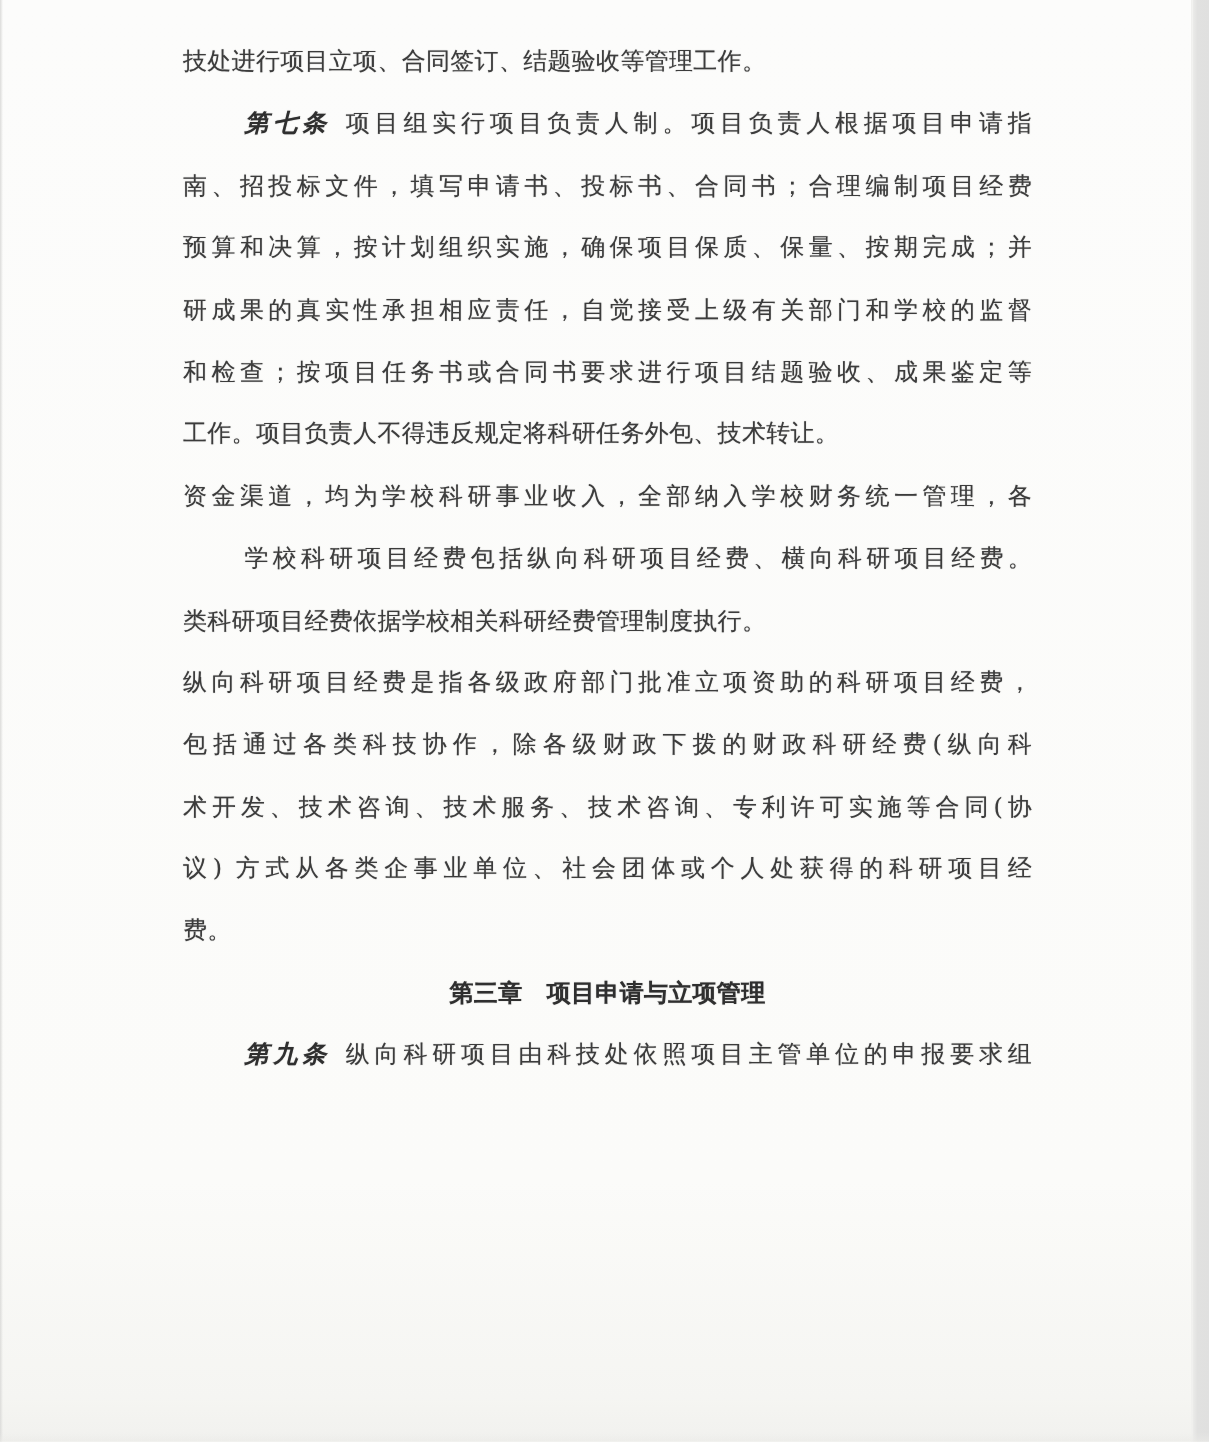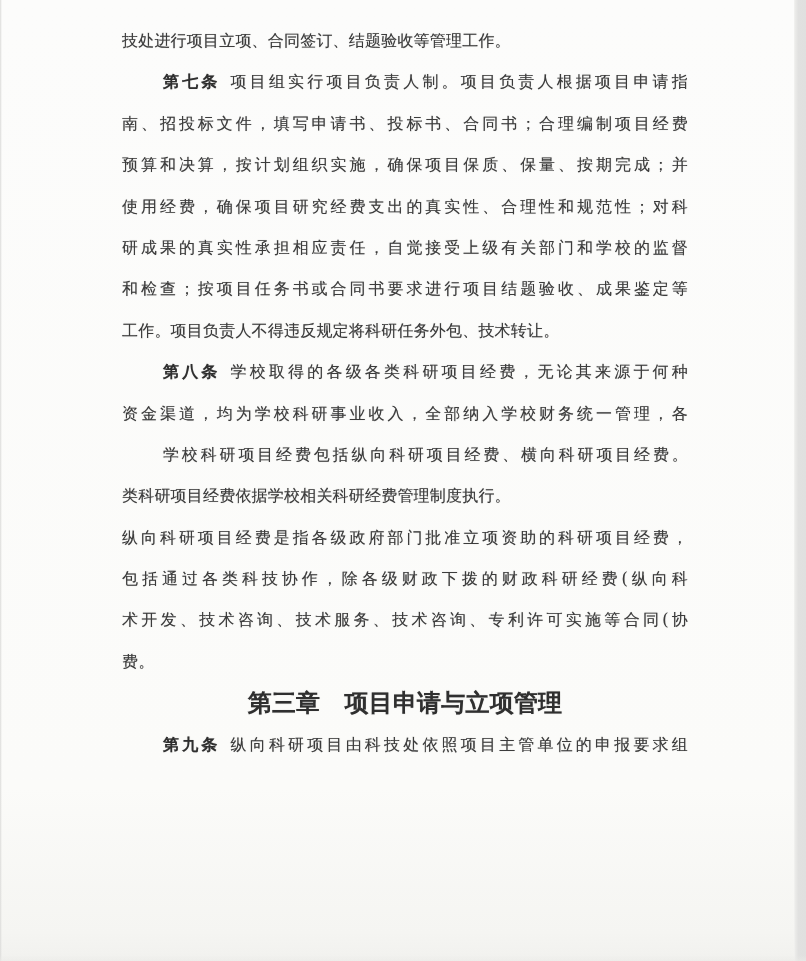--- a/index.html
+++ b/index.html
@@ -64,47 +64,47 @@
   .line.left   { text-align: left; }
   .line.center {
     text-align: center;
     text-align-last: center;
   }
   .line.indent { padding-left: 41px; }
   .line .prefix {
     font-weight: bold;
     color: #2f2f2f;
     margin-right: 10px;
+    font-style: italic;
   }
   .line.heading {
     font-weight: bold;
     color: #2f2f2f;
-    font-size: 24px;
+    font-size: 16px;
   }
 </style>
 </head>
 <body>
 
 <div class="page">
   <div class="edge-left"></div>
   <div class="edge-right"></div>
   <div class="edge-bottom"></div>
   <div class="text-block" id="text-block">
       <div class="line left">技处进行项目立项、合同签订、结题验收等管理工作。</div>
       <div class="line justify indent"><b class="prefix">第七条</b><span>项目组实行项目负责人制。项目负责人根据项目申请指</span></div>
       <div class="line justify">南、招投标文件，填写申请书、投标书、合同书；合理编制项目经费</div>
       <div class="line justify">预算和决算，按计划组织实施，确保项目保质、保量、按期完成；并</div>
-      <div class="line justify">使用经费，确保项目研究经费支出的真实性、合理性和规范性；对科</div>
       <div class="line justify">研成果的真实性承担相应责任，自觉接受上级有关部门和学校的监督</div>
       <div class="line justify">和检查；按项目任务书或合同书要求进行项目结题验收、成果鉴定等</div>
       <div class="line left">工作。项目负责人不得违反规定将科研任务外包、技术转让。</div>
-      <div class="line justify indent"><b class="prefix">第八条</b><span>学校取得的各级各类科研项目经费，无论其来源于何种</span></div>
       <div class="line justify">资金渠道，均为学校科研事业收入，全部纳入学校财务统一管理，各</div>
       <div class="line justify indent">学校科研项目经费包括纵向科研项目经费、横向科研项目经费。</div>
       <div class="line left">类科研项目经费依据学校相关科研经费管理制度执行。</div>
       <div class="line justify">纵向科研项目经费是指各级政府部门批准立项资助的科研项目经费，</div>
       <div class="line justify">包括通过各类科技协作，除各级财政下拨的财政科研经费(纵向科</div>
       <div class="line justify">术开发、技术咨询、技术服务、技术咨询、专利许可实施等合同(协</div>
+      <div class="line justify">议) 方式从各类企事业单位、社会团体或个人处获得的科研项目经</div>
       <div class="line left">费。</div>
       <div class="line center heading">第三章　项目申请与立项管理</div>
       <div class="line justify indent"><b class="prefix">第九条</b><span>纵向科研项目由科技处依照项目主管单位的申报要求组</span></div>
     </div>
 </div>
 
 </body></html>

